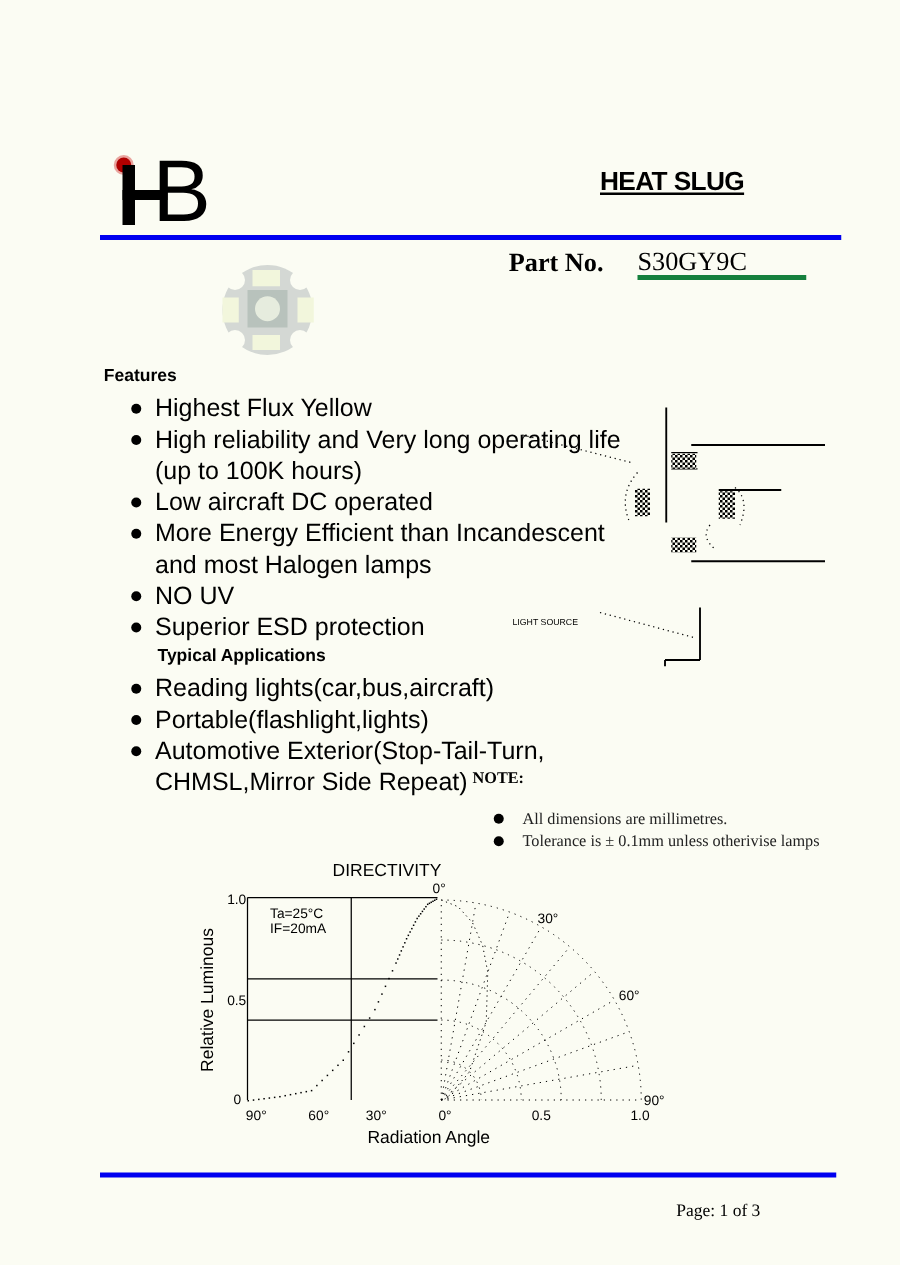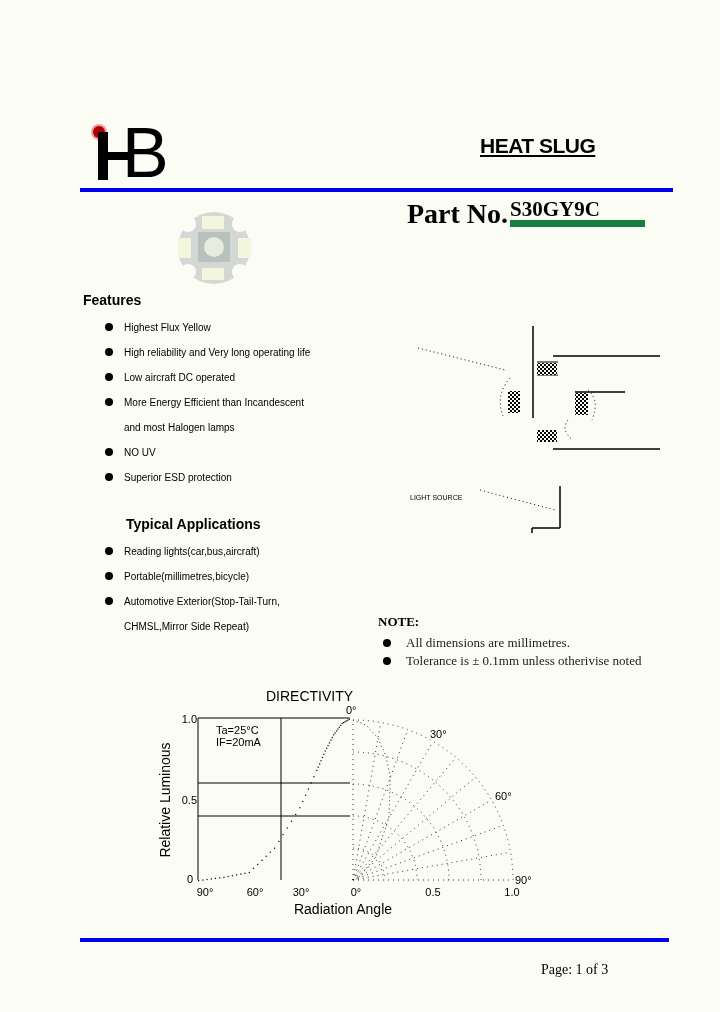--- a/index.html
+++ b/index.html
@@ -4,28 +4,28 @@
 <style>
   html,body{margin:0;padding:0;}
   body{width:720px;height:1012px;background:#fbfcf3;position:relative;overflow:hidden;font-family:"Liberation Sans",sans-serif;color:#000;}
   .abs{position:absolute;}
   .logo-h{left:98px;top:132px;width:10px;height:48px;background:#000;}
   .logo-hbar{left:98px;top:152px;width:36px;height:8px;background:#000;}
   .logo-b{left:122px;top:122px;font-family:"Liberation Sans",sans-serif;font-size:70px;line-height:62px;font-weight:normal;letter-spacing:-2px;}
   .logo-sun{left:93px;top:126px;width:12px;height:12px;border-radius:50%;background:#b00000;box-shadow:0 0 0 2px rgba(200,0,0,0.35);}
   .title{left:480px;top:134px;font-size:21px;font-weight:bold;text-decoration:underline;letter-spacing:-0.5px;}
   .rule{height:4px;background:#0000f0;}
-  .partno{left:407px;top:198px;font-family:"Liberation Serif",serif;font-size:28px;font-weight:bold;}
-  .partval{left:510px;top:198px;font-family:"Liberation Serif",serif;font-size:21px;font-weight:bold;display:inline-block;width:135px;border-bottom:7px solid #15803d;line-height:22px;}
+  .partno{left:407px;top:198px;font-family:"Liberation Serif",serif;font-size:21px;font-weight:bold;}
+  .partval{left:510px;top:198px;font-family:"Liberation Serif",serif;font-size:21px;font-weight:normal;display:inline-block;width:135px;border-bottom:4px solid #15803d;line-height:22px;}
   .h2{font-size:14px;font-weight:bold;}
   ul.bul{list-style:none;margin:0;padding:0;position:absolute;}
-  ul.bul li{position:relative;padding-left:20px;font-size:10px;line-height:25px;height:25px;white-space:nowrap;}
+  ul.bul li{position:relative;padding-left:20px;font-size:20px;line-height:25px;height:25px;white-space:nowrap;}
   ul.bul li.dot::before{content:"";position:absolute;left:1px;top:8px;width:8px;height:8px;border-radius:50%;background:#000;}
   .note-h{left:378px;top:614px;font-family:"Liberation Serif",serif;font-size:13px;font-weight:bold;}
-  ul.note{list-style:none;margin:4px;padding:0;position:absolute;left:378px;top:630px;}
+  ul.note{list-style:none;margin:16px;padding:0;position:absolute;left:378px;top:630px;}
   ul.note li{position:relative;padding-left:24px;font-family:"Liberation Serif",serif;font-size:13px;line-height:18px;color:#222;white-space:nowrap;}
   ul.note li::before{content:"";position:absolute;left:1px;top:5px;width:8px;height:8px;border-radius:50%;background:#000;}
   .chart-title{left:266px;top:688px;font-size:14px;}
   .page{left:541px;top:962px;font-family:"Liberation Serif",serif;font-size:14px;}
   svg text{font-family:"Liberation Sans",sans-serif;}
 </style>
 </head>
 <body>
 
 <div class="abs logo-sun"></div>
@@ -48,31 +48,32 @@
   <rect x="10" y="28" width="13" height="20" fill="#f2f6dc"></rect>
   <rect x="70" y="28" width="13" height="20" fill="#f2f6dc"></rect>
   <rect x="30" y="22" width="32" height="30" fill="#b8c2bc"></rect>
   <circle cx="46" cy="37" r="10" fill="#e6ecde"></circle>
 </svg>
 
 <div class="abs h2" style="left:83px;top:292px;">Features</div>
 <ul class="bul" style="left:104px;top:315px;">
   <li class="dot">Highest Flux Yellow</li>
   <li class="dot">High reliability and Very long operating life</li>
+  <li>(up to 100K hours)</li>
   <li class="dot">Low aircraft DC operated</li>
   <li class="dot">More Energy Efficient than Incandescent</li>
   <li>and most Halogen lamps</li>
   <li class="dot">NO UV</li>
   <li class="dot">Superior ESD protection</li>
 </ul>
 
 <div class="abs h2" style="left:83px;top:516px;margin-left:43px;">Typical Applications</div>
 <ul class="bul" style="left:104px;top:539px;">
   <li class="dot">Reading lights(car,bus,aircraft)</li>
-  <li class="dot">Portable(millimetres,bicycle)</li>
+  <li class="dot">Portable(flashlight,lights)</li>
   <li class="dot">Automotive Exterior(Stop-Tail-Turn,</li>
   <li>CHMSL,Mirror Side Repeat)</li>
 </ul>
 
 <svg class="abs" style="left:400px;top:320px;" width="280" height="250" viewBox="0 0 280 250">
   <defs>
     <pattern id="hatch" width="4" height="4" patternUnits="userSpaceOnUse">
       <rect width="4" height="4" fill="#fbfcf3"></rect>
         <rect width="2" height="2" fill="#000"></rect>
         <rect x="2" y="2" width="2" height="2" fill="#000"></rect>
@@ -97,21 +98,21 @@
   <rect x="137" y="43" width="20" height="12" fill="url(#hatch)"></rect>
   <rect x="108" y="71" width="12" height="22" fill="url(#hatch)"></rect>
   <rect x="175" y="73" width="13" height="22" fill="url(#hatch)"></rect>
   <rect x="137" y="110" width="20" height="12" fill="url(#hatch)"></rect>
   <text x="10" y="180" font-size="7" fill="#000">LIGHT SOURCE</text>
 </svg>
 
 <div class="abs note-h">NOTE:</div>
 <ul class="note">
   <li>All dimensions are millimetres.</li>
-  <li>Tolerance is ± 0.1mm unless otherivise noted</li>
+  <li>Tolerance is ± 0.1mm unless otherivise lamps</li>
 </ul>
 
 <div class="abs chart-title">DIRECTIVITY</div>
 <svg class="abs" style="left:150px;top:700px;" width="420" height="225" viewBox="0 0 420 225">
   <g id="left-panel">
     <line x1="48" y1="18" x2="48" y2="180" stroke="#000"></line>
     <line x1="48" y1="18" x2="200" y2="18" stroke="#000"></line>
     <line x1="131" y1="18" x2="131" y2="180" stroke="#000"></line>
     <line x1="48" y1="83" x2="200" y2="83" stroke="#000"></line>
     <line x1="48" y1="116" x2="200" y2="116" stroke="#000"></line>

